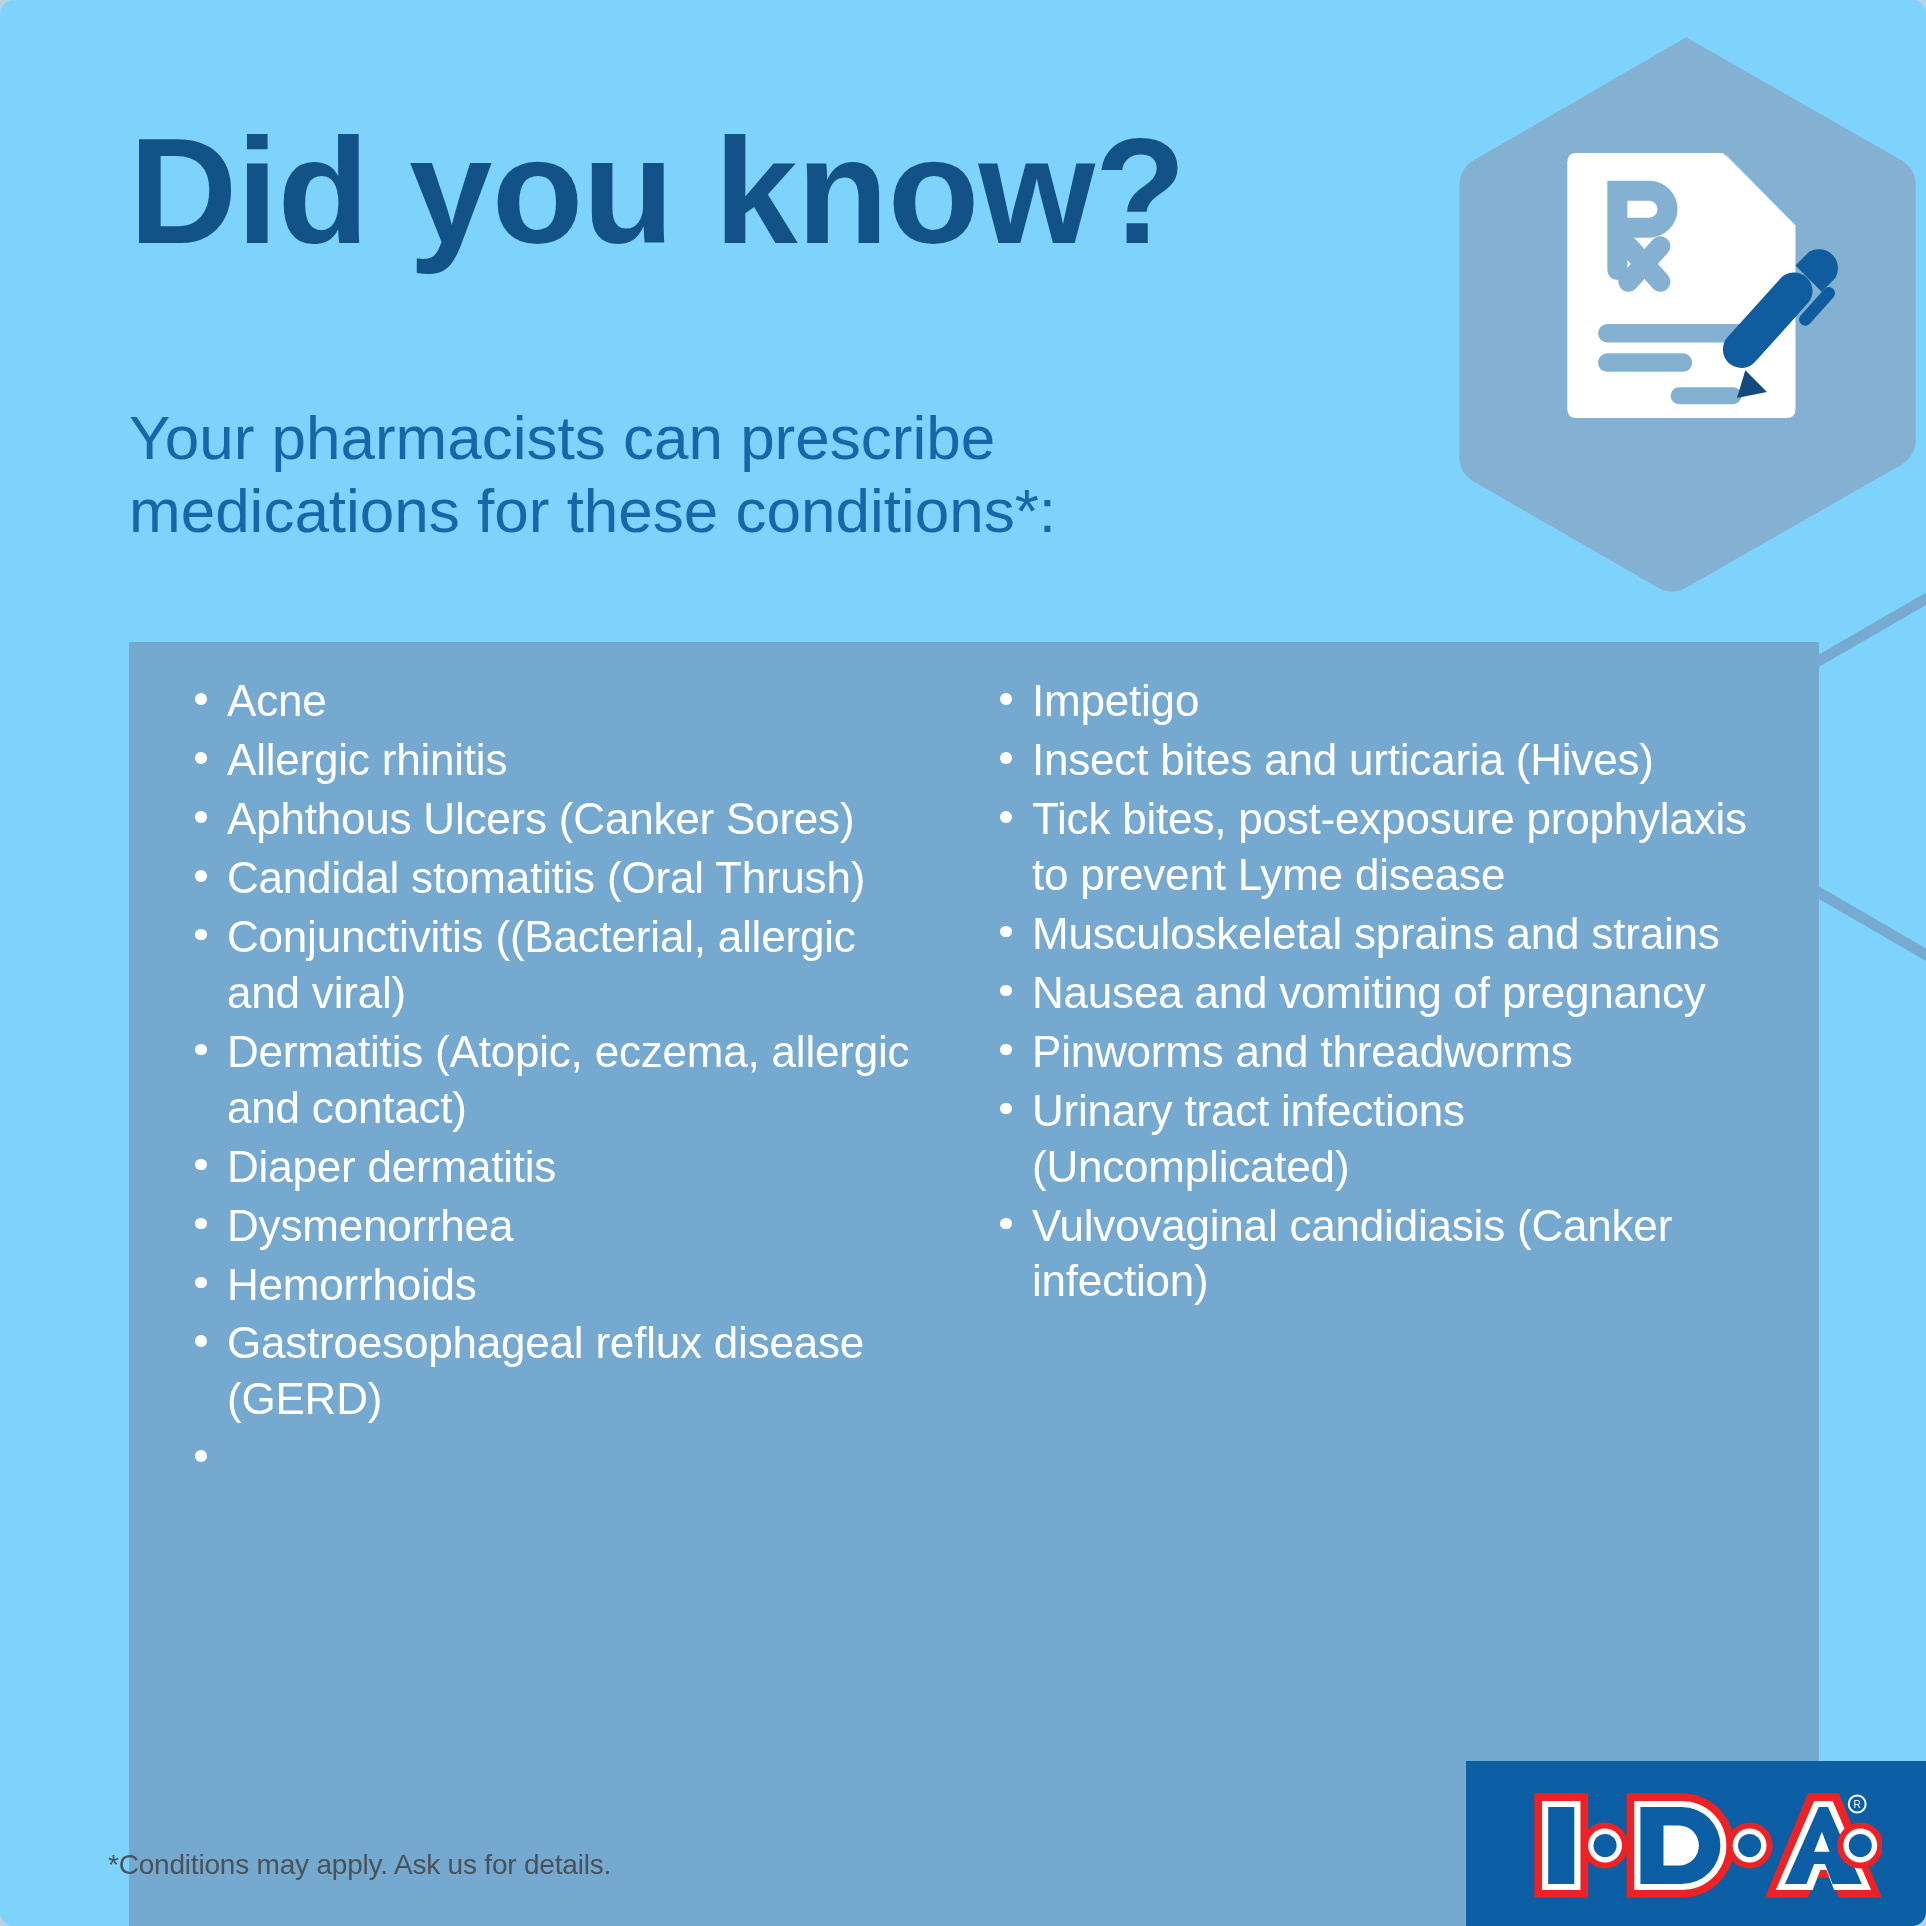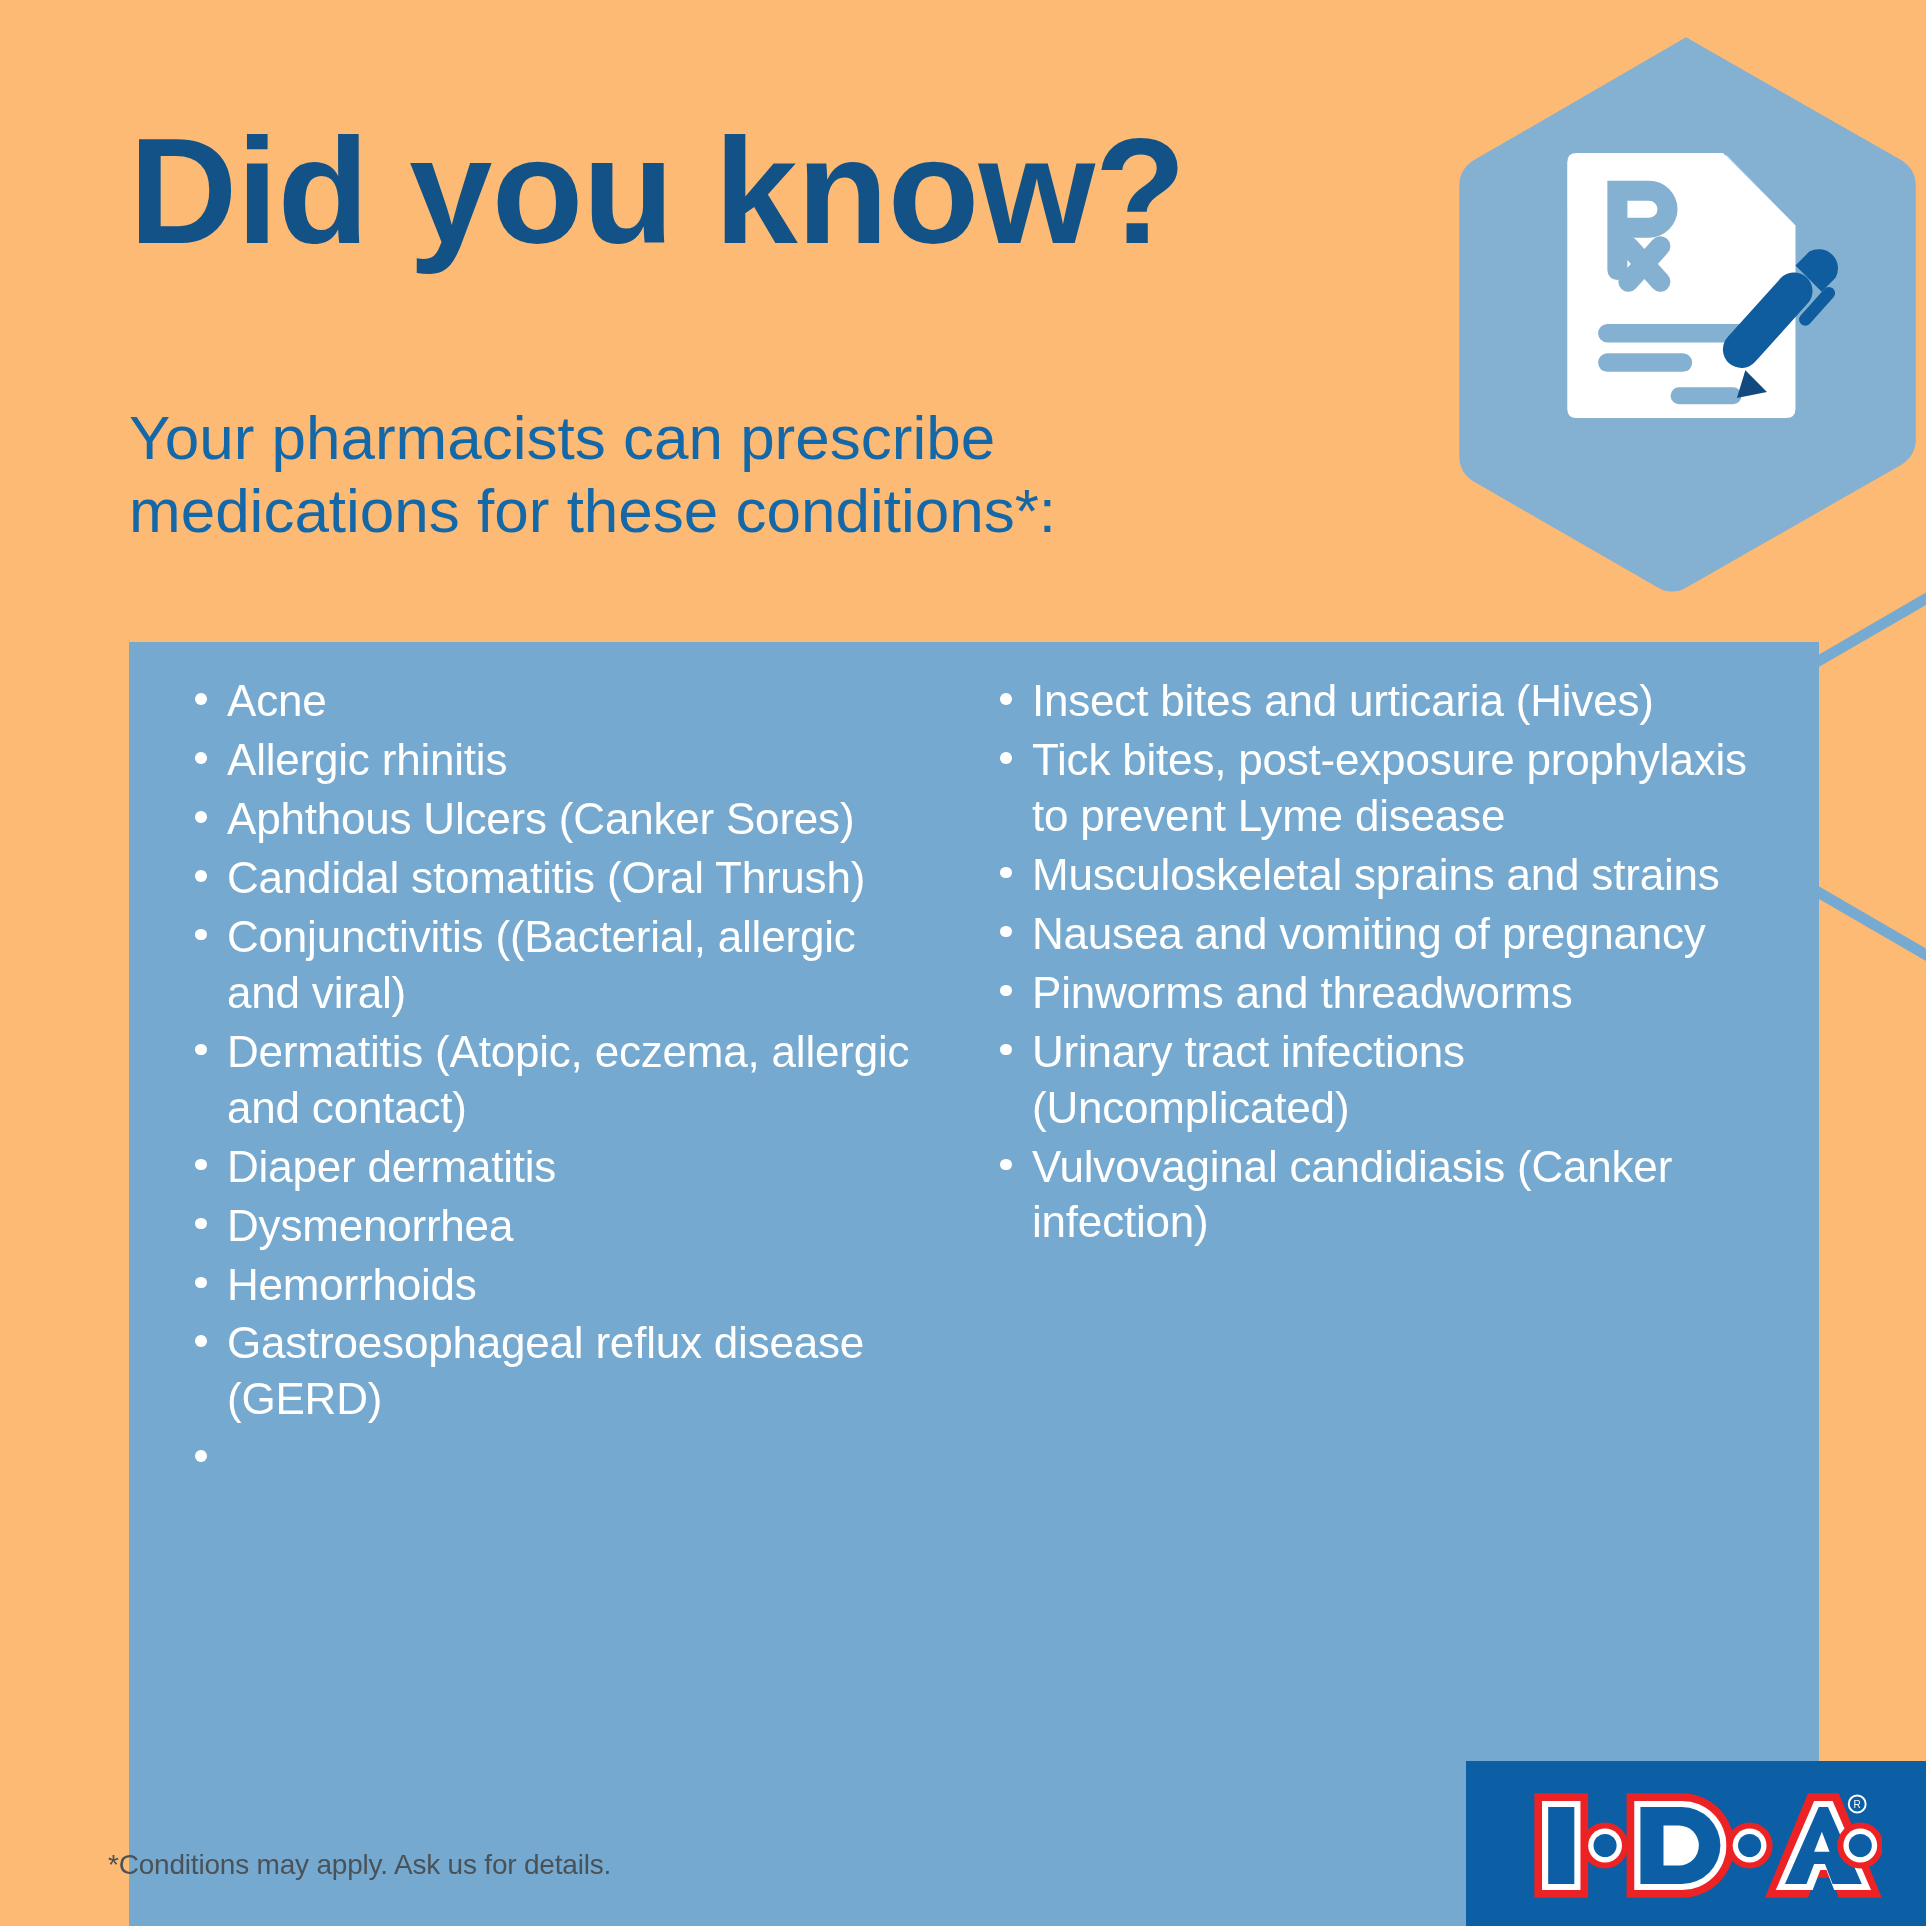--- a/index.html
+++ b/index.html
@@ -4,23 +4,24 @@
 <style>
   html, body {
     margin: 0;
     padding: 0;
     background: #b9d3e5;
   }
   #poster {
     position: relative;
     width: 1926px;
     height: 1926px;
-    background: #fdba74;
+    background: #7dd3fc;
     overflow: hidden;
     font-family: "Liberation Sans", sans-serif;
+    border-radius: 14px;
   }
 
   
   .hex-deco {
     position: absolute;
     top: 31px;
     left: 1447px;
     width: 478px;
     height: 563px;
     pointer-events: none;
@@ -185,20 +186,21 @@
         <li><span class="bullet"></span><span>Diaper dermatitis</span></li>
         <li><span class="bullet"></span><span>Dysmenorrhea</span></li>
         <li><span class="bullet"></span><span>Hemorrhoids</span></li>
         <li><span class="bullet"></span><span>Gastroesophageal reflux disease (GERD)</span></li>
         <li><span class="bullet"></span></li>
       </ul>
   </div>
 
   <div class="panel" id="panel-right">
     <ul class="cond-list" id="list-right">
+        <li><span class="bullet"></span><span>Impetigo</span></li>
         <li><span class="bullet"></span><span>Insect bites and urticaria (Hives)</span></li>
         <li><span class="bullet"></span><span>Tick bites, post-exposure prophylaxis to prevent Lyme disease</span></li>
         <li><span class="bullet"></span><span>Musculoskeletal sprains and strains</span></li>
         <li><span class="bullet"></span><span>Nausea and vomiting of pregnancy</span></li>
         <li><span class="bullet"></span><span>Pinworms and threadworms</span></li>
         <li><span class="bullet"></span><span>Urinary tract infections (Uncomplicated)</span></li>
         <li><span class="bullet"></span><span>Vulvovaginal candidiasis (Canker infection)</span></li>
       </ul>
   </div>
 

